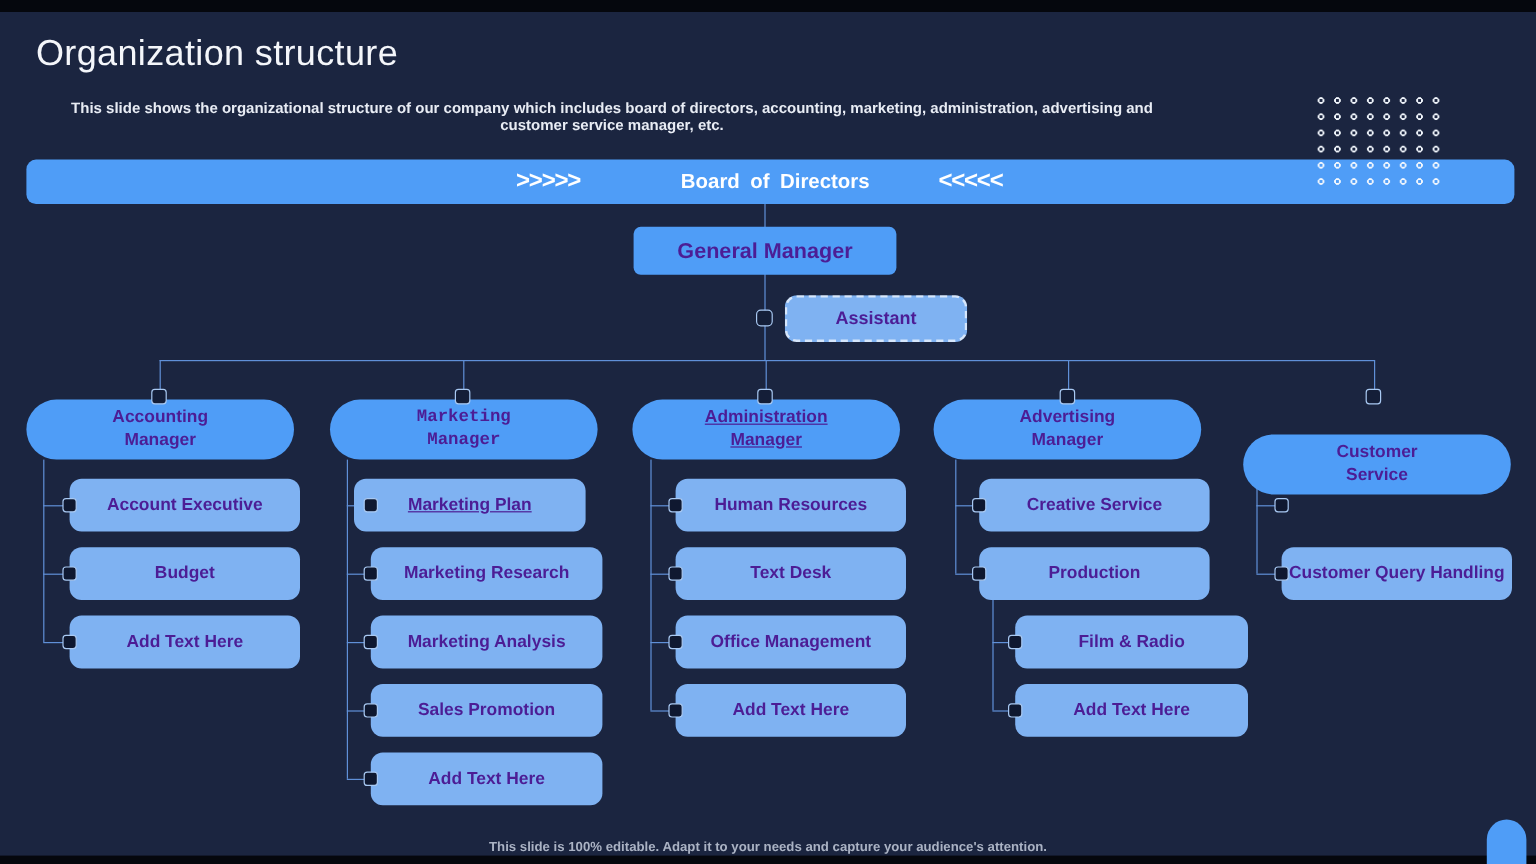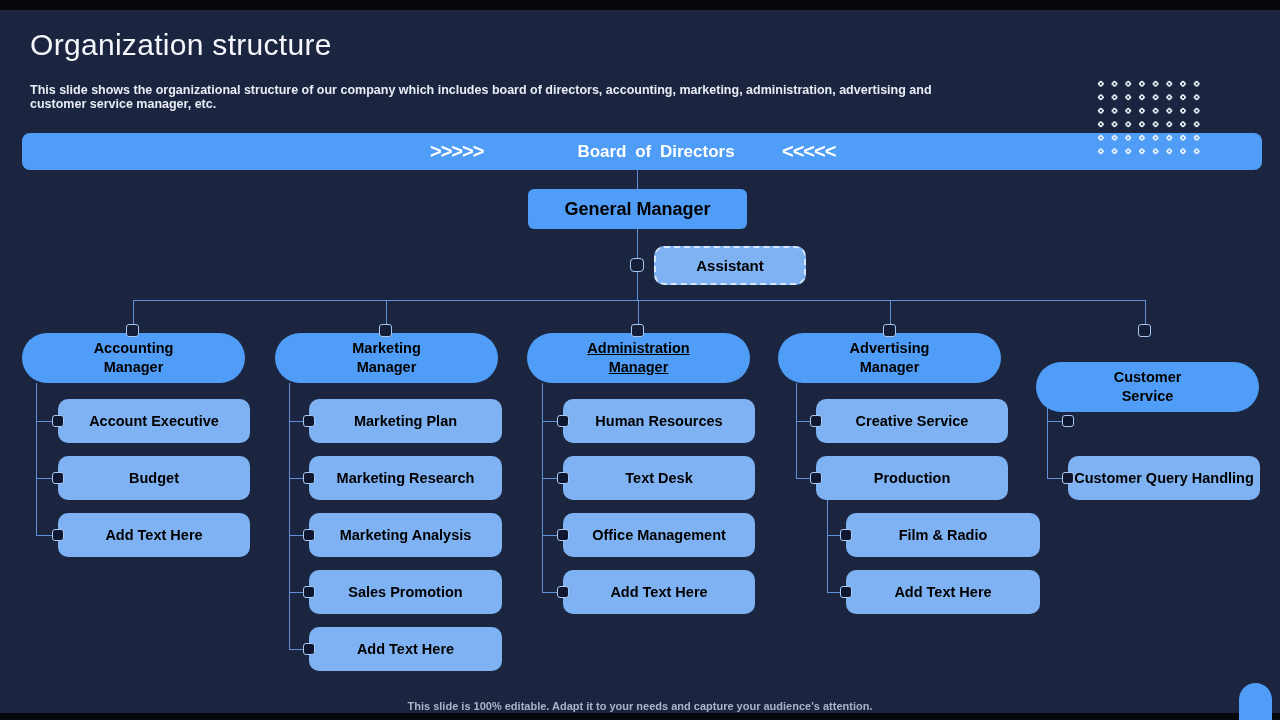--- a/index.html
+++ b/index.html
@@ -7,38 +7,38 @@
     position:relative; width:1280px; height:720px; overflow:hidden;
     background:#1B2540; font-family:"Liberation Sans", sans-serif;
   }
   .strip { position:absolute; left:0; width:1280px; background:#05070D; z-index:4; }
   .strip.top { top:0; height:10px; }
   .strip.bottom { top:713px; height:7px; }
 
   .title { position:absolute; left:30px; top:28px; font-size:30px; font-weight:400;
            color:#F4F6FA; letter-spacing:.3px; z-index:2; }
   .subtitle { position:absolute; left:30px; top:83px; width:960px; font-size:12.5px;
-              font-weight:600; color:#E8ECF4; z-index:2; }
+              font-weight:600; color:#E8ECF4; z-index:2;text-align:center; }
 
   .banner { position:absolute; left:22px; top:133px; width:1240px; height:37px;
             background:#4F9DF7; border-radius:8px; z-index:2; }
-  .banner-label { position:absolute; left:14px; width:100%; top:50%; transform:translateY(-50%);
+  .banner-label { position:absolute; left:4px; width:100%; top:50%; transform:translateY(-50%);
                   text-align:center; color:#fff; font-weight:700; font-size:17px; word-spacing:4px; }
   .chev { position:absolute; top:49%; transform:translateY(-50%); color:#fff;
           font-weight:700; font-size:20px; letter-spacing:-1px; }
   .chev.left  { left:408px; }
   .chev.right { left:760px; }
 
   .dots { position:absolute; left:1094px; top:77px; width:110px; height:81px; z-index:5;
     background-image: radial-gradient(circle, rgba(242,247,253,0) 1.2px, #F2F7FD 1.5px,
                       #F2F7FD 2.5px, rgba(242,247,253,0) 2.9px);
     background-size:13.7px 13.5px; }
 
   .node { position:absolute; display:flex; align-items:center; justify-content:center;
-          color:#000000; text-align:center; z-index:2; box-sizing:border-box; }
+          color:#4c1d95; text-align:center; z-index:2; box-sizing:border-box; }
   .gm   { left:528px; top:189px; width:219px; height:40px; background:#4F9DF7;
           border-radius:6px; font-weight:700; font-size:18px; }
   .assistant { left:654px; top:246px; width:152px; height:39px; background:#7FB2F2;
           border:2px dashed #D6E6FB; border-radius:10px; font-weight:700; font-size:15px; }
   .pill { top:333px; width:223px; height:50px; background:#4F9DF7; border-radius:26px;
           font-weight:700; font-size:14.5px; line-height:1.32; flex-direction:column; }
   .sub  { height:44px; background:#7FB2F2; border-radius:10px; font-weight:600; font-size:14.5px; }
 
   .vl, .hl { position:absolute; background:#6090D8; z-index:1; }
   .vl { width:1px; } .hl { height:1px; }
@@ -85,21 +85,21 @@
   <div class="sq" style="left:126px;  top:324px;"></div>
   <div class="sq" style="left:379px;  top:324px;"></div>
   <div class="sq" style="left:631px;  top:324px;"></div>
   <div class="sq" style="left:883px;  top:324px;"></div>
   <div class="sq" style="left:1138px; top:324px;"></div>
 
   <div class="node pill" style="left:22px;">
     <span>Accounting</span>
     <span>Manager</span>
   </div>
-  <div class="node pill" style="left:275px;">
+  <div class="node pill" style="left:275px;font-family:Liberation Mono, monospace;">
     <span>Marketing</span>
     <span>Manager</span>
   </div>
   <div class="node pill" style="left:527px;text-decoration:underline;">
     <span>Administration</span>
     <span>Manager</span>
   </div>
   <div class="node pill" style="left:778px;">
     <span>Advertising</span>
     <span>Manager</span>
@@ -124,21 +124,21 @@
   <div class="hl" style="left:289px; top:421px; width:20px;"></div>
   <div class="hl" style="left:289px; top:478px; width:20px;"></div>
   <div class="hl" style="left:289px; top:535px; width:20px;"></div>
   <div class="hl" style="left:289px; top:592px; width:20px;"></div>
   <div class="hl" style="left:289px; top:649px; width:20px;"></div>
   <div class="sq small" style="left:303px; top:415px;"></div>
   <div class="sq small" style="left:303px; top:472px;"></div>
   <div class="sq small" style="left:303px; top:529px;"></div>
   <div class="sq small" style="left:303px; top:586px;"></div>
   <div class="sq small" style="left:303px; top:643px;"></div>
-  <div class="node sub" style="left:309px; top:399px; width:193px;">Marketing Plan</div>
+  <div class="node sub" style="left:295px; top:399px; width:193px;text-decoration:underline;">Marketing Plan</div>
   <div class="node sub" style="left:309px; top:456px; width:193px;">Marketing Research</div>
   <div class="node sub" style="left:309px; top:513px; width:193px;">Marketing Analysis</div>
   <div class="node sub" style="left:309px; top:570px; width:193px;">Sales Promotion</div>
   <div class="node sub" style="left:309px; top:627px; width:193px;">Add Text Here</div>
 
   <div class="vl" style="left:542px; top:383px; height:209px;"></div>
   <div class="hl" style="left:542px; top:421px; width:21px;"></div>
   <div class="hl" style="left:542px; top:478px; width:21px;"></div>
   <div class="hl" style="left:542px; top:535px; width:21px;"></div>
   <div class="hl" style="left:542px; top:592px; width:21px;"></div>

